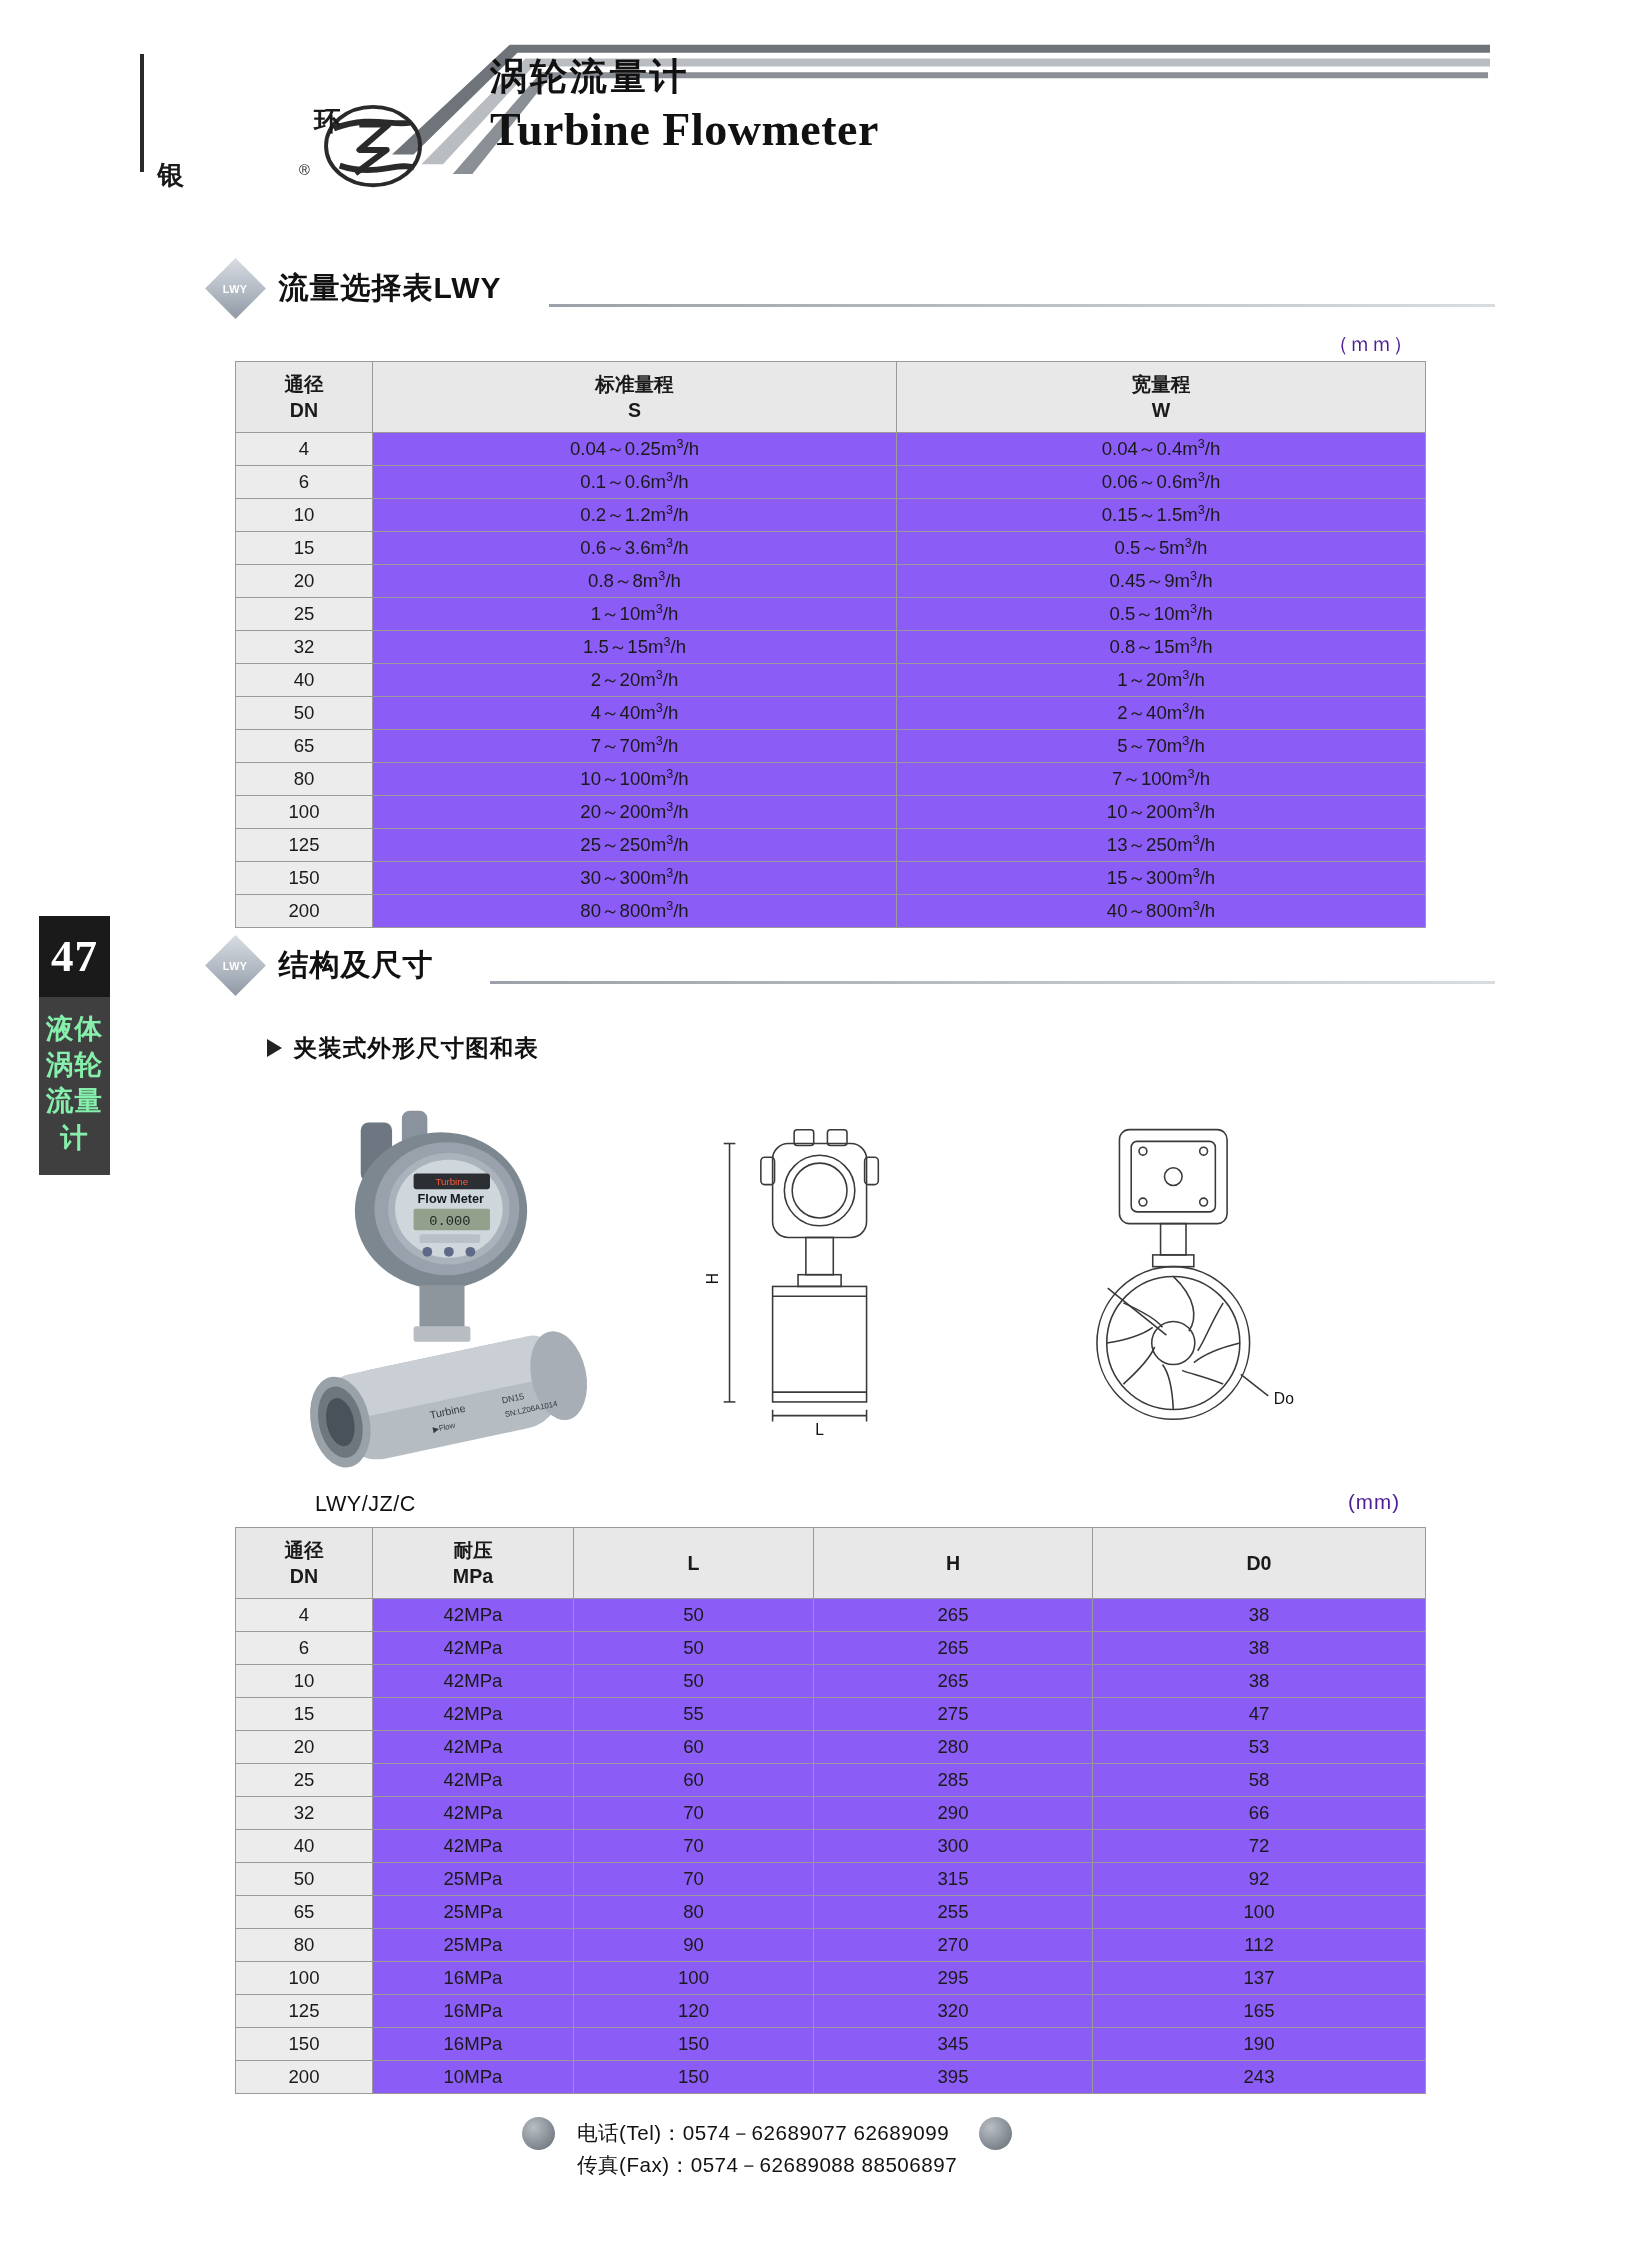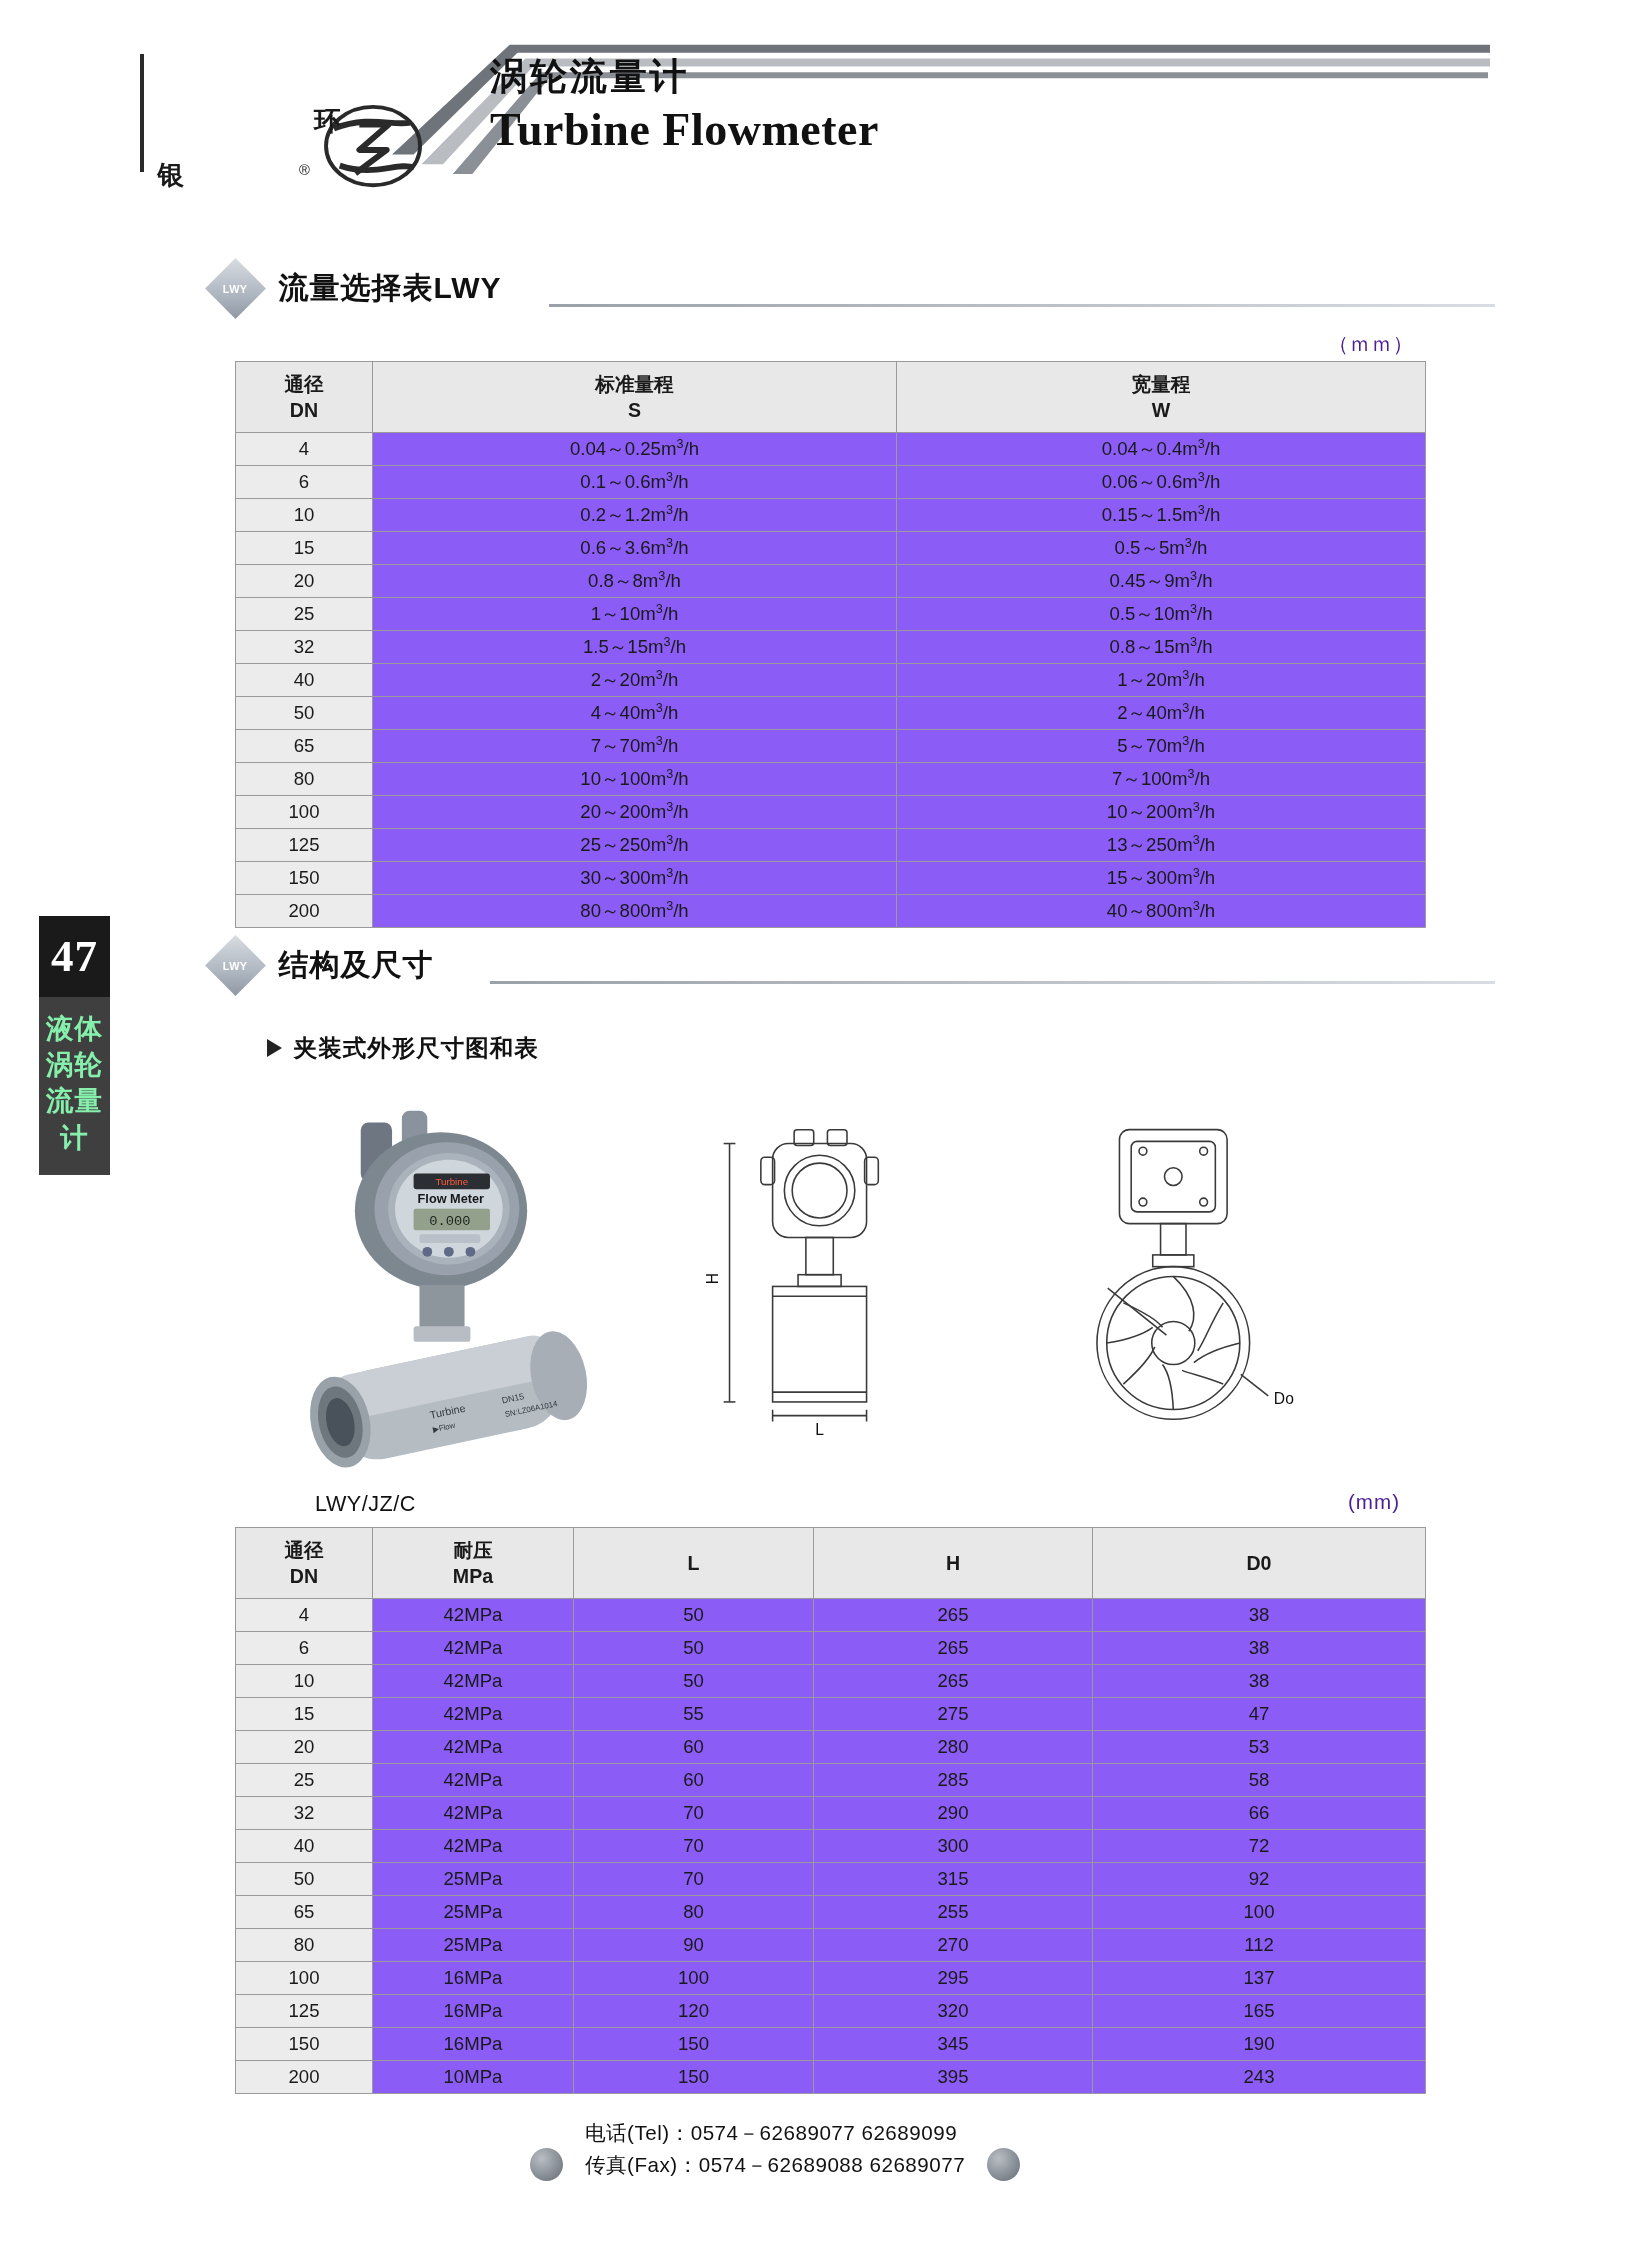--- a/index.html
+++ b/index.html
@@ -226,25 +226,25 @@
   .fig-caption {
     position: absolute;
     font-size: 21.6px;
     color: #111;
     letter-spacing: 0.5px;
   }
 
   
   .footer {
     position: absolute;
-    left: 8px; top: 2117px;
+    left: 0; top: 2117px;
     width: 1534px;
     display: flex;
     justify-content: center;
-    align-items: flex-end;
+    align-items: flex-start;
   }
   .footer-dot {
     width: 33px; height: 33px;
     border-radius: 50%;
     background: radial-gradient(circle at 35% 32%, #b9bec4, #7c838b 70%, #676d74);
   }
   .footer-lines {
     margin: 0 21.6px;
     font-size: 20.6px;
     line-height: 1.55;
@@ -650,17 +650,17 @@
         <td>395</td>
         <td>243</td>
       </tr>
     </tbody>
 </table>
 
 <div class="footer">
   <div class="footer-dot"></div>
   <div class="footer-lines">
     <div>电话(Tel)：0574－62689077  62689099</div>
-    <div>传真(Fax)：0574－62689088  62689077</div>
+    <div>传真(Fax)：0574－62689088  88506897</div>
   </div>
   <div class="footer-dot"></div>
 </div>
 
 
 </body></html>

